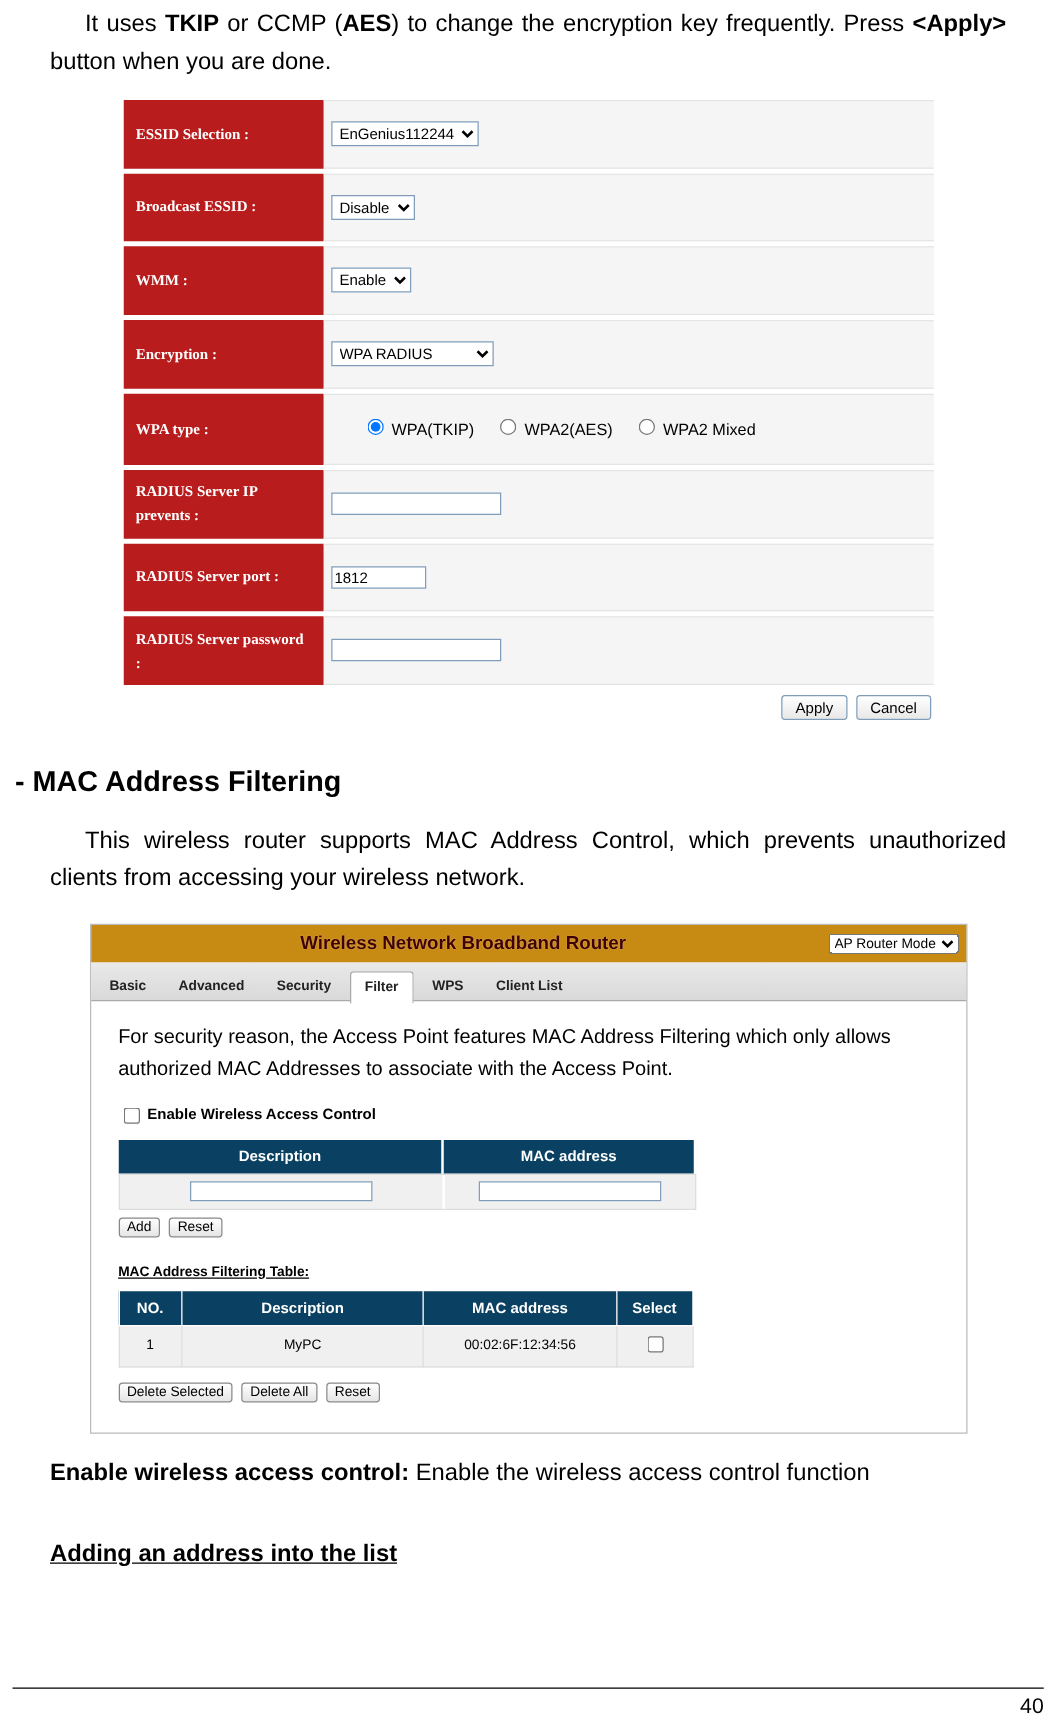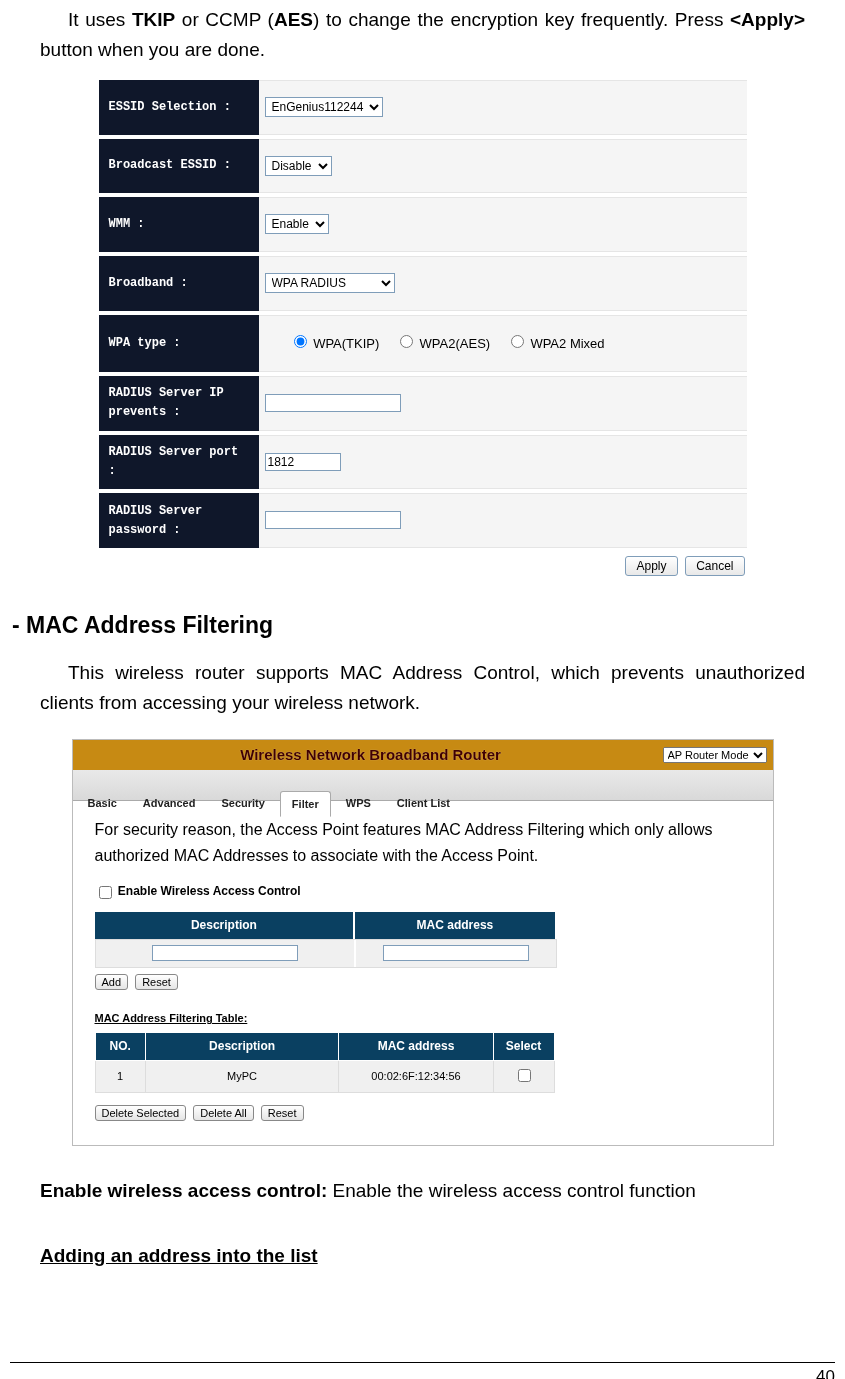--- a/index.html
+++ b/index.html
@@ -26,26 +26,26 @@
     width: 648px;
     margin: 10px auto 25px auto;
     font-size: 13px;
   }
   .settings-table {
     width: 100%;
     border-collapse: separate;
     border-spacing: 0 4px;
   }
   .settings-table td.lbl {
-    background: #0f172a;
+    background: #b91c1c;
     color: #fff;
     font-weight: bold;
     padding: 6px 10px;
     width: 140px;
-    font-family: Liberation Mono, monospace;
+    font-family: Liberation Serif, serif;
     font-size: 12px;
   }
   .settings-table td.val {
     background: #f5f5f5;
     padding: 16px 6px;
     border-top: 1px solid #e5e5e5;
     border-bottom: 1px solid #e5e5e5;
   }
   .settings-table select,
   .settings-table input[type=text],
@@ -76,21 +76,21 @@
   
   h2.sec {
     font-size: 23px;
     margin: 30px 0 14px 2px;
     font-family: Arial;
   }
 
   
   .router-panel {
     width: 700px;
-    margin: 20px auto 30px auto;
+    margin: 20px auto 17px auto;
     border: 1px solid #bbb;
     font-family: Verdana, Arial, sans-serif;
     font-size: 11px;
     background: #fff;
   }
   .rp-title {
     background: #c78a13;
     color: #400000;
     font-weight: bold;
     font-size: 15px;
@@ -107,21 +107,21 @@
     padding: 4px 4px 0 4px;
   }
   .rp-tabs ul { list-style: none; margin: 0; padding: 0; display: flex; gap: 4px; }
   .rp-tabs li {
     padding: 4px 11px 3px 11px;
     font-weight: bold;
     font-size: 11px;
     color: #222;
     cursor: pointer;
     position: relative;
-    top: 17px;
+    top: 3px;
   }
   .rp-tabs li.active {
     background: #fff;
     border: 1px solid #aaa;
     border-bottom: 1px solid #fff;
     border-top-left-radius: 3px;
     border-top-right-radius: 3px;
   }
   .rp-body { padding: 16px 22px 22px 22px; }
   .rp-desc { margin-bottom: 14px; font-size: 16px; }
@@ -209,21 +209,21 @@
       </tr>
       <tr>
         <td class="lbl">Broadcast ESSID :</td>
         <td class="val"><select><option>Disable</option></select></td>
       </tr>
       <tr>
         <td class="lbl">WMM :</td>
         <td class="val"><select><option>Enable</option></select></td>
       </tr>
       <tr>
-        <td class="lbl">Broadband :</td>
+        <td class="lbl">Encryption :</td>
         <td class="val"><select style="width:130px"><option>WPA RADIUS</option></select></td>
       </tr>
       <tr>
         <td class="lbl">WPA type :</td>
         <td class="val radio-group" style="padding-left:30px">
           <label><input type="radio" name="wpa" checked="" style=""> <span>WPA(TKIP)</span></label>
           <label><input type="radio" name="wpa" style=""> <span>WPA2(AES)</span></label>
           <label><input type="radio" name="wpa" style=""> <span>WPA2 Mixed</span></label>
         </td>
       </tr>

